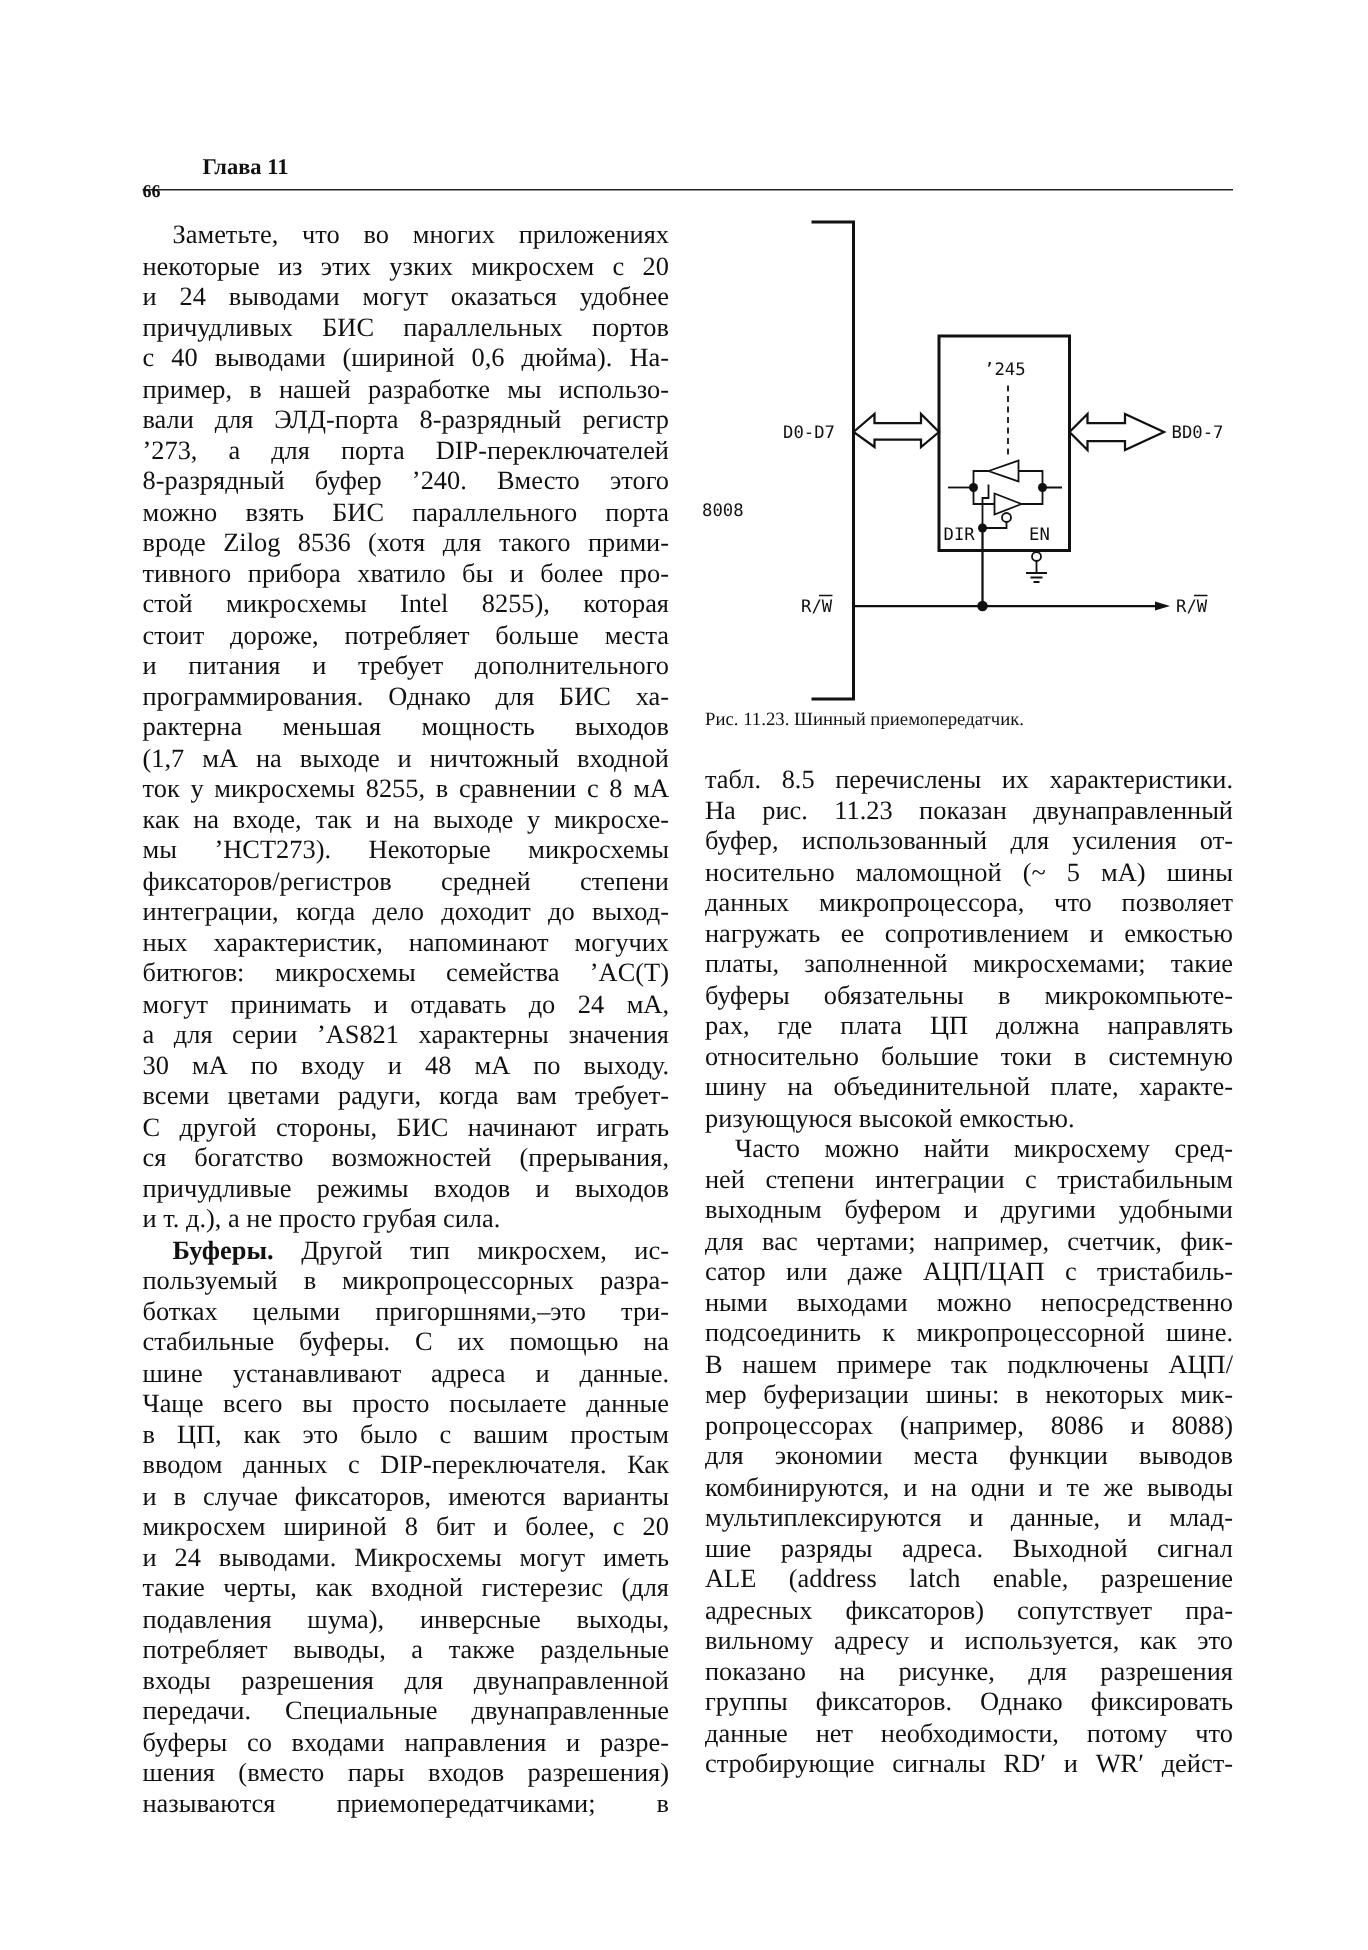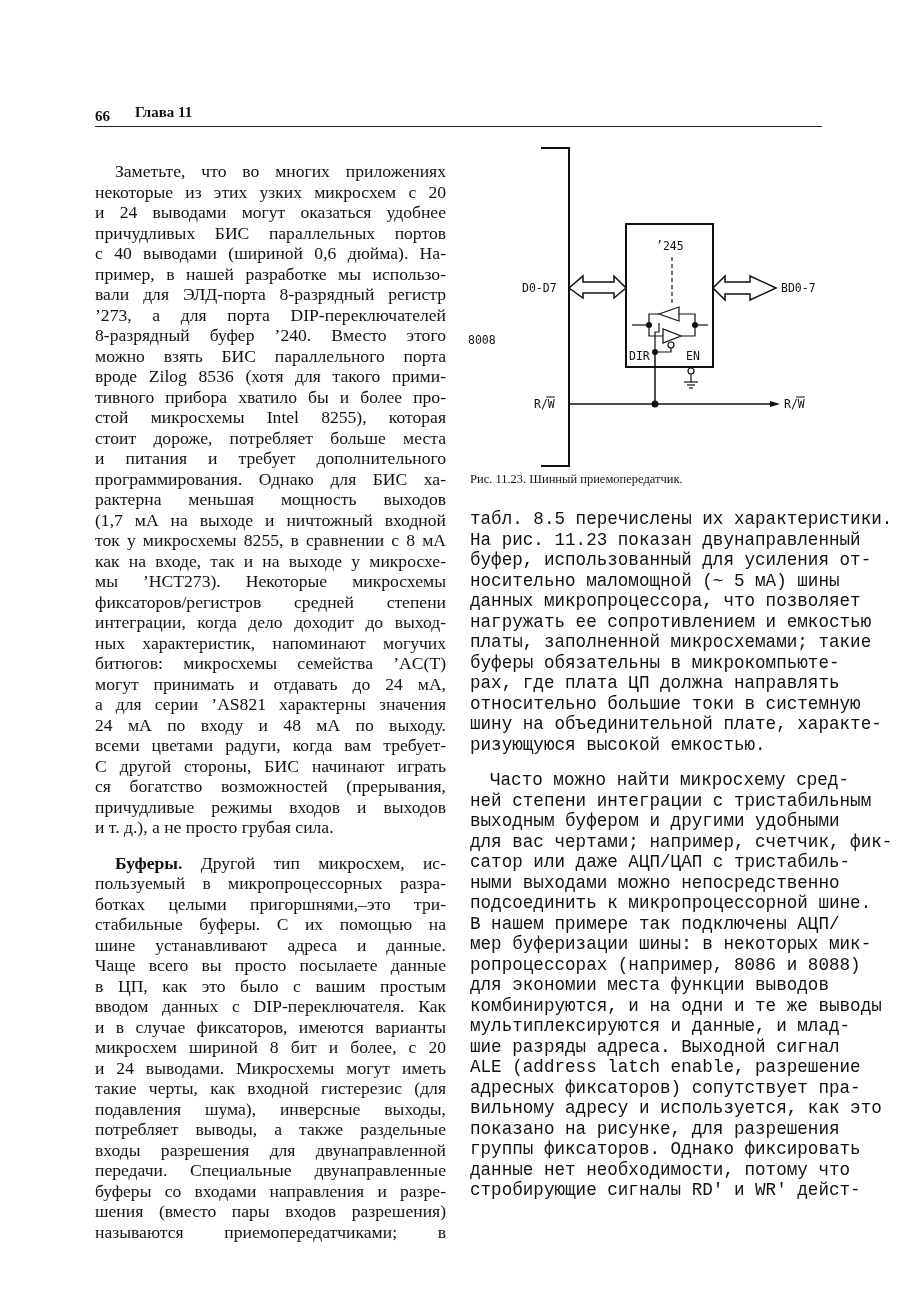--- a/index.html
+++ b/index.html
@@ -1,28 +1,28 @@
 <!DOCTYPE html>
 <html><head>
 <meta charset="utf-8">
 <style>
   html, body { margin:0; padding:0; background:#ffffff; }
   body { width:912px; height:1300px; position:relative; overflow:hidden;
          font-family:"Liberation Serif", serif; color:#111; }
   .header { position:absolute; left:95px; top:104px; width:727px; height:22px;
             border-bottom:1.5px solid #222; }
-  .header .pn { position:absolute; left:0; top:4px; font-weight:bold; font-size:15px; }
+  .header .pn { position:absolute; left:0; top:16px; font-weight:bold; font-size:12px; }
   .header .ch { position:absolute; left:40px; top:0; font-weight:bold; font-size:15px; }
   .col { position:absolute; font-size:17.6px; line-height:20.5px; }
   .col.left { left:95px; top:146px; width:351px; }
-  .col.right-lower { left:470px; top:509px; width:352px;font-family:Liberation Mono, monospace; }
+  .col.right-lower { left:470px; top:509px; width:352px; }
   .line { display:block; text-align:justify; text-align-last:justify; white-space:nowrap;
           height:20.5px; overflow:visible; }
   .line.last { text-align-last:left; }
-  .line.indent { padding-left:20px;margin-top:15px; }
+  .line.indent { padding-left:20px; }
   .line .b { font-weight:bold; }
   .figure { position:absolute; left:462px; top:142px; width:365px; height:330px; }
   .figure svg { position:absolute; left:0; top:0; }
   .caption { position:absolute; left:470px; top:472px; font-size:12.5px; }
   .mono { font-family:"DejaVu Sans Mono", monospace; font-size:11.5px; fill:#111; }
 </style>
 </head>
 <body>
 
 <div class="header">
@@ -51,21 +51,21 @@
     <span class="line">(1,7 мА на выходе и ничтожный входной</span>
     <span class="line">ток у микросхемы 8255, в сравнении с 8 мА</span>
     <span class="line">как на входе, так и на выходе у микросхе-</span>
     <span class="line">мы ’HCT273). Некоторые микросхемы</span>
     <span class="line">фиксаторов/регистров средней степени</span>
     <span class="line">интеграции, когда дело доходит до выход-</span>
     <span class="line">ных характеристик, напоминают могучих</span>
     <span class="line">битюгов: микросхемы семейства ’AC(T)</span>
     <span class="line">могут принимать и отдавать до 24 мА,</span>
     <span class="line">а для серии ’AS821 характерны значения</span>
-    <span class="line">24 мА по входу и 48 мА по выходу.</span>
+    <span class="line">30 мА по входу и 48 мА по выходу.</span>
     <span class="line">всеми цветами радуги, когда вам требует-</span>
     <span class="line">С другой стороны, БИС начинают играть</span>
     <span class="line">ся богатство возможностей (прерывания,</span>
     <span class="line">причудливые режимы входов и выходов</span>
     <span class="line last">и т. д.), а не просто грубая сила.</span>
     <span class="line indent"><span class="b">Буферы.</span><span> Другой тип микросхем, ис-</span></span>
     <span class="line">пользуемый в микропроцессорных разра-</span>
     <span class="line">ботках целыми пригоршнями,–это три-</span>
     <span class="line">стабильные буферы. С их помощью на</span>
     <span class="line">шине устанавливают адреса и данные.</span>

